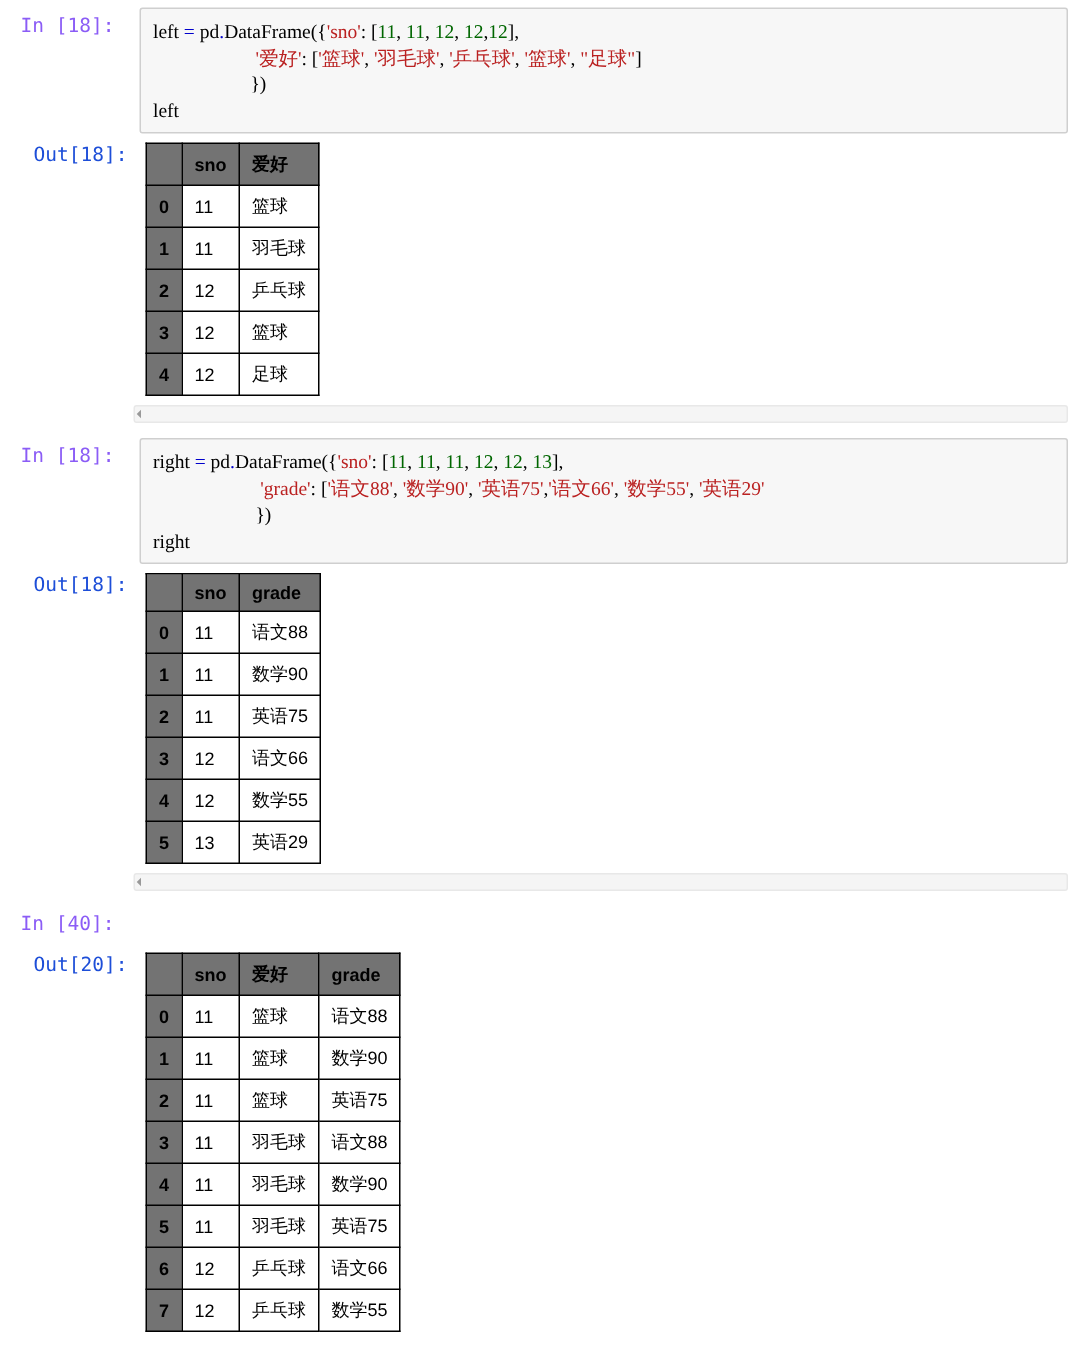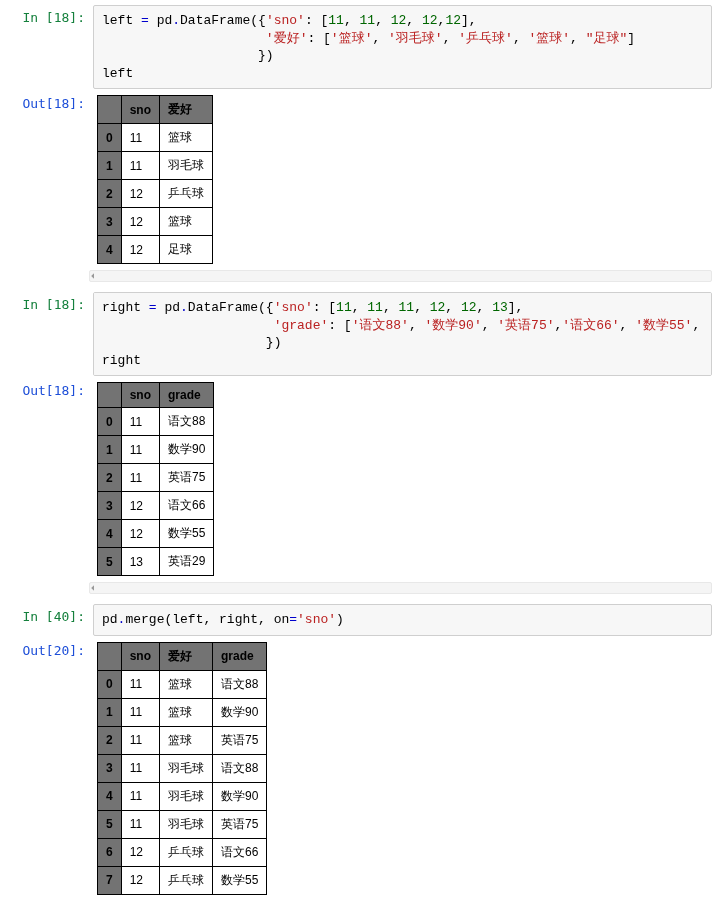--- a/index.html
+++ b/index.html
@@ -16,29 +16,29 @@
     margin-bottom: 2px;
   }
   .prompt {
     width: 80px;
     min-width: 80px;
     text-align: right;
     padding: 5px 8px 5px 0;
     font-family: monospace;
     font-size: 13px;
   }
-  .prompt-in { color: #15803d; }
+  .prompt-in { color: #8b5cf6; text-align: center; }
   .prompt-out { color: #1d4ed8; }
   .input-area {
     flex: 1;
     border: 1px solid #cfcfcf;
     background: #f7f7f7;
     border-radius: 2px;
     padding: 6px 8px;
-    font-family: Liberation Mono, monospace;
+    font-family: Liberation Serif, serif;
     font-size: 13px;
     line-height: 1.35;
     white-space: pre;
     overflow-x: auto;
   }
   .output-area {
     flex: 1;
     padding: 4px 0 4px 4px;
     overflow-x: auto;
   }
@@ -183,21 +183,20 @@
               <td>13</td>
               <td>英语29</td>
             </tr>
           </tbody>
         </table>
       </div>
     </div>
     <div class="scroll-hint"></div>
     <div class="cell">
       <div class="prompt prompt-in">In  [40]:</div>
-      <div class="input-area"><span>pd</span><span class="c-blue">.</span><span>merge(left, right, on</span><span class="c-blue">=</span><span class="c-str">'sno'</span><span>)</span></div>
     </div>
     <div class="cell">
       <div class="prompt prompt-out">Out[20]:</div>
       <div class="output-area">
         <table class="df">
           <thead>
             <tr>
               <th></th>
               <th>sno</th>
               <th>爱好</th>

